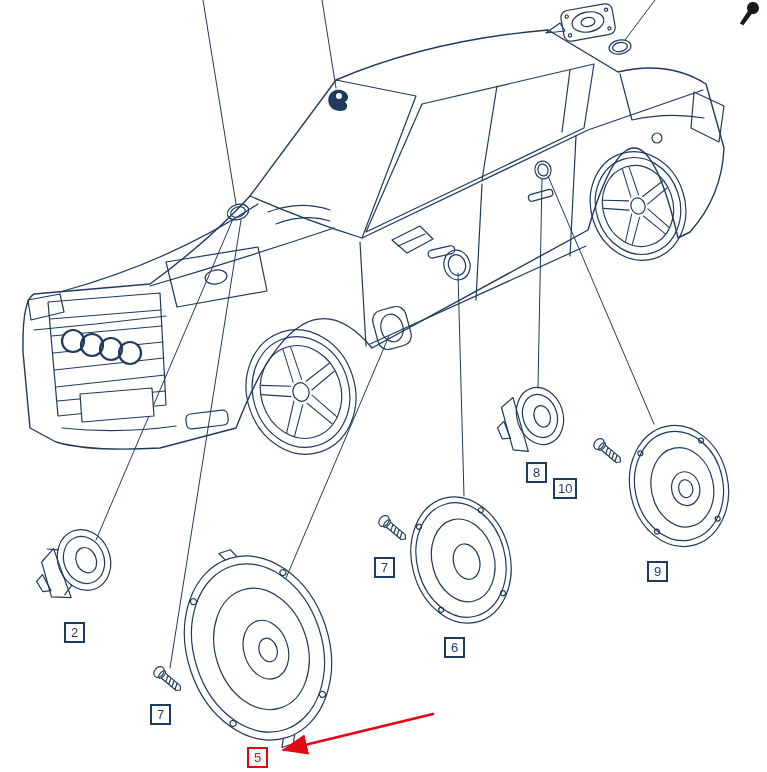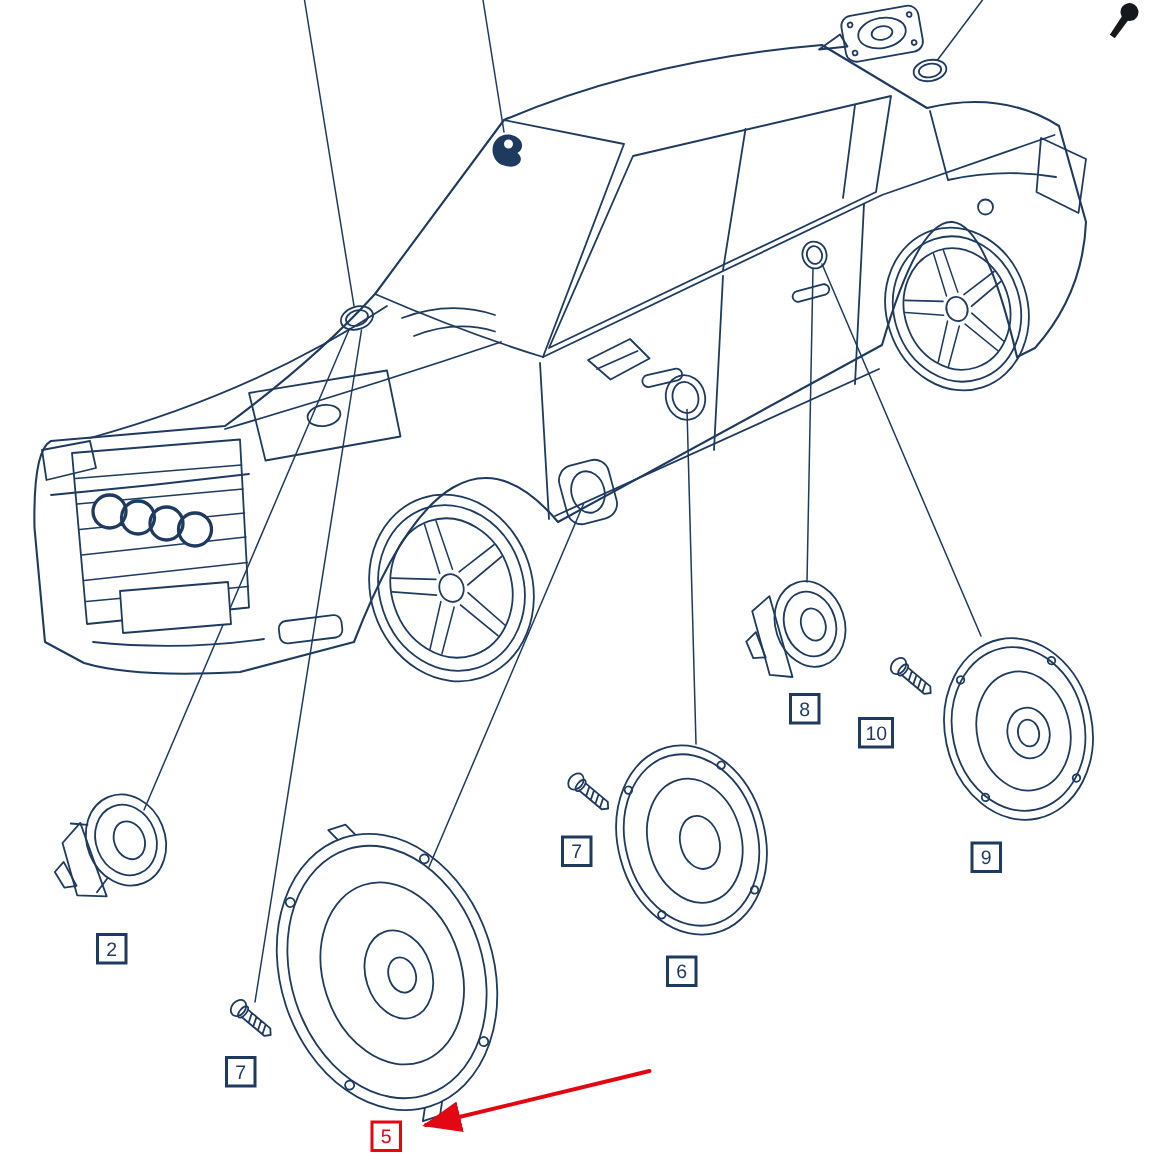--- a/index.html
+++ b/index.html
@@ -240,16 +240,16 @@
 
   <path d="M433,714 L284,750" stroke="#e30613" stroke-width="2.6" marker-end="url(#arrowhead)"></path>
 </svg>
 
 <div class="callout" style="left:64px;top:622px;">2</div>
 <div class="callout" style="left:150px;top:704px;">7</div>
 <div class="callout highlight" style="left:247px;top:747px;">5</div>
 <div class="callout" style="left:374px;top:557px;">7</div>
 <div class="callout" style="left:444px;top:637px;">6</div>
 <div class="callout" style="left:526px;top:462px;">8</div>
-<div class="callout" style="left:572px;top:478px;">10</div>
+<div class="callout" style="left:553px;top:478px;">10</div>
 <div class="callout" style="left:647px;top:561px;">9</div>
 
 </div>
 
 </body></html>

